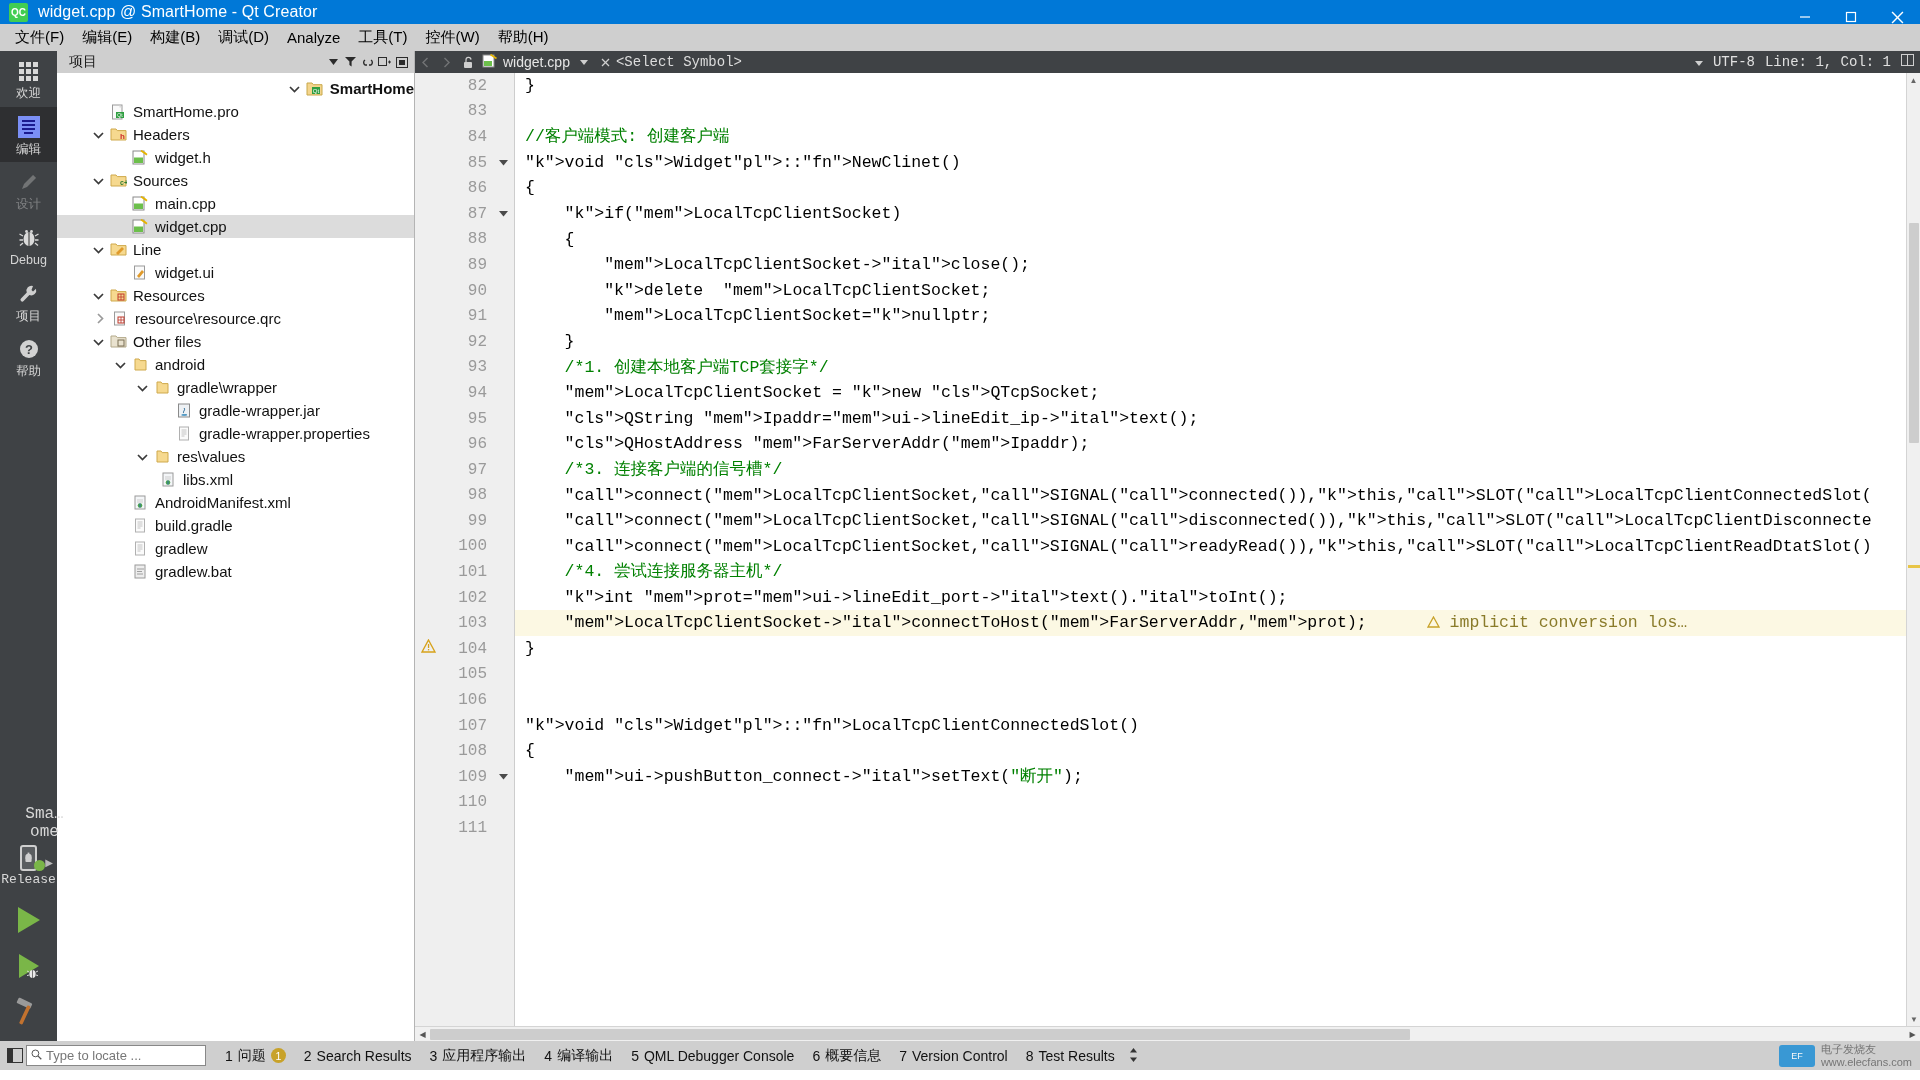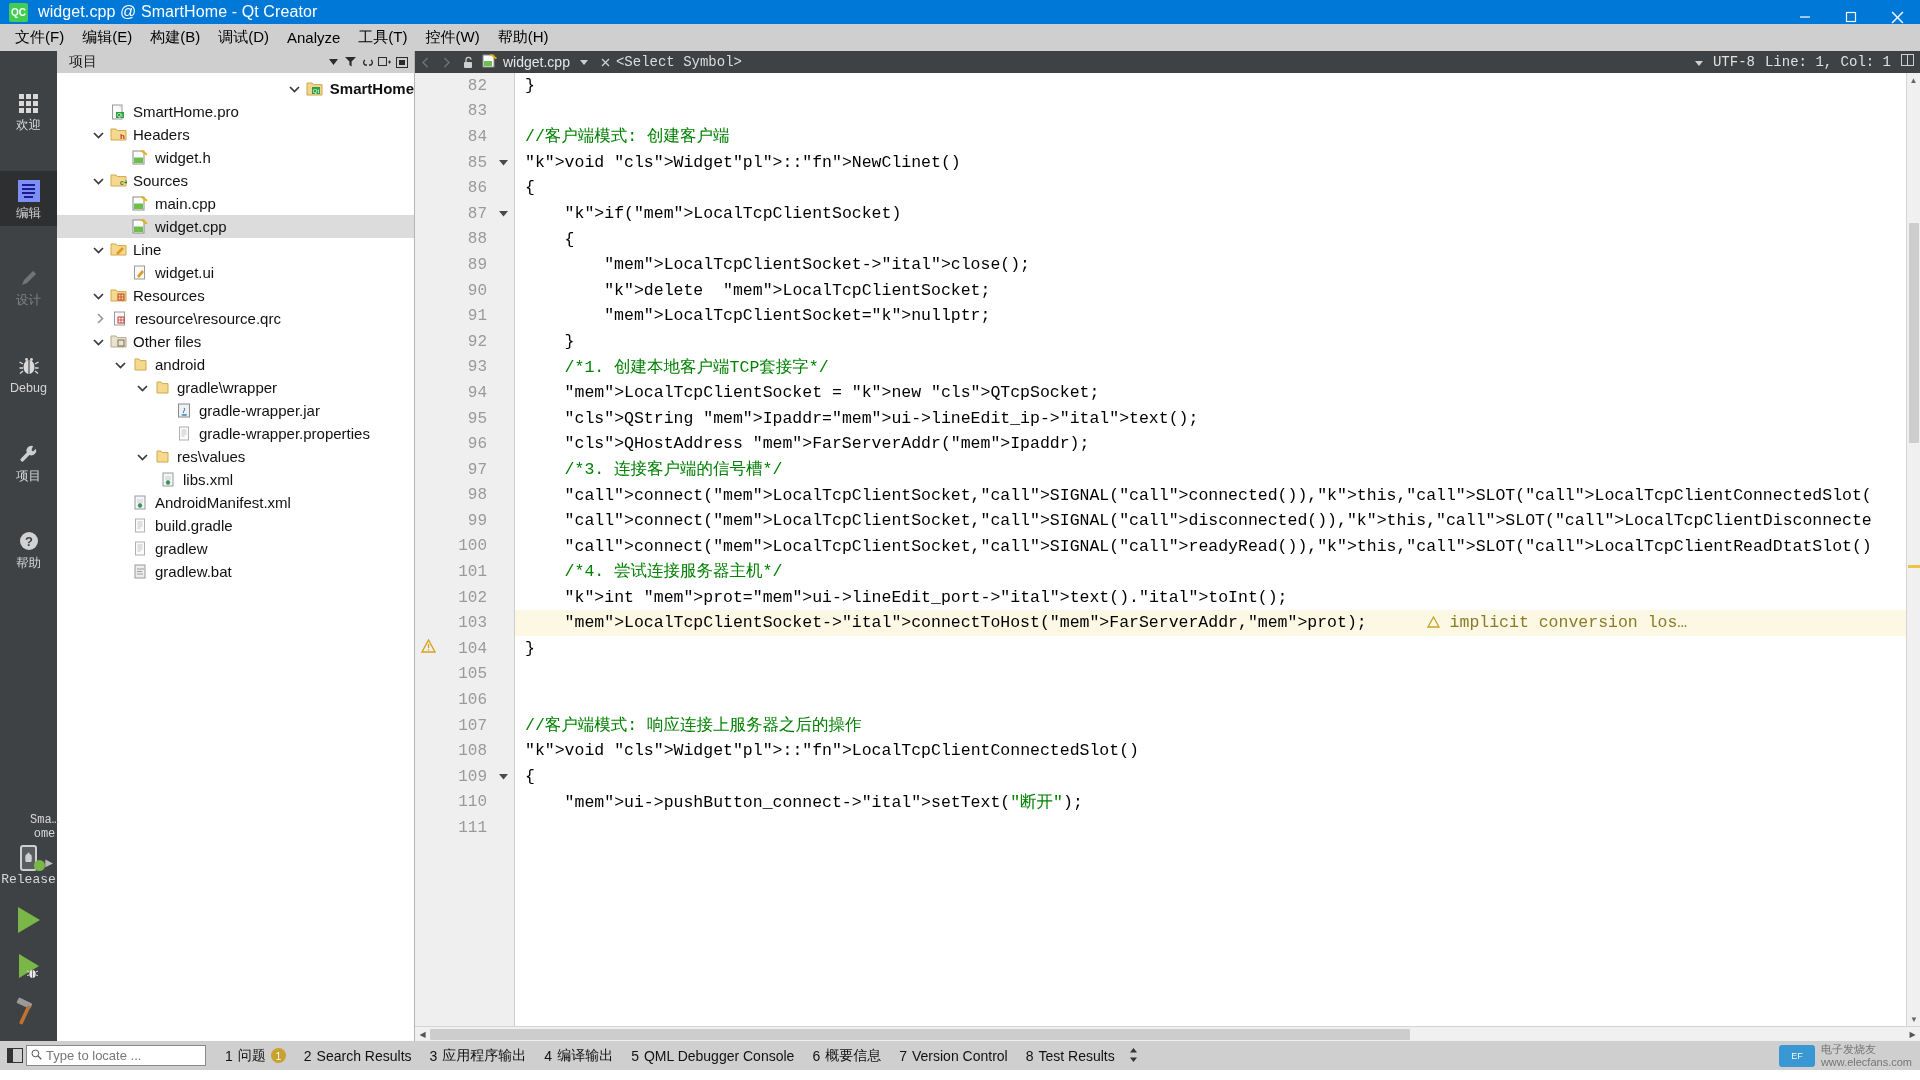--- a/index.html
+++ b/index.html
@@ -38,34 +38,34 @@
   
   .main{display:flex;height:calc(1080px - 34px - 27px - 29px);}
 
   
   .modebar{
     width:57px;background:#3f4245;display:flex;flex-direction:column;
     align-items:center;flex:none;position:relative;
   }
   .mode{
     width:57px;padding:7px 0 5px;display:flex;flex-direction:column;
-    align-items:center;color:#d5d5d5;font-size:12px;line-height:1.25;margin-top:32px;
+    align-items:center;color:#d5d5d5;font-size:12px;line-height:1.25;
   }
   .mode.active{background:#2e2f31;}
   .mode.disabled{opacity:.42;}
   .mode .mi{width:26px;height:26px;margin-bottom:2px;display:flex;align-items:center;justify-content:center;}
   .mode .ml{font-size:12.5px;}
 
   .grid-icon{display:grid;grid-template-columns:repeat(3,5px);grid-template-rows:repeat(3,5px);gap:2px;}
   .grid-icon i{background:#d8d8d8;display:block;}
   .edit-icon{width:22px;height:22px;background:#7b8ff5;display:flex;flex-direction:column;justify-content:center;align-items:center;gap:2px;}
   .edit-icon i{width:13px;height:2px;background:#1b1b8f;display:block;}
 
   .runbar{margin-top:auto;width:57px;display:flex;flex-direction:column;align-items:center;padding-bottom:6px;}
-  .kit-sel{color:#d8d8d8;font-family:"Liberation Mono",monospace;font-size:12px;text-align:center;padding-top:6px;margin-left:32px;}
+  .kit-sel{color:#d8d8d8;font-family:"Liberation Mono",monospace;font-size:16px;text-align:center;padding-top:6px;margin-left:32px;}
   .kit-dev{position:relative;width:57px;display:flex;justify-content:center;align-items:center;margin:4px 0 1px;}
   .phone{width:17px;height:26px;border:2px solid #cfcfcf;border-radius:3px;background:#5a5d60;display:flex;align-items:center;justify-content:center;}
   .dot-green{width:11px;height:11px;border-radius:50%;background:#7ab648;position:absolute;left:34px;top:15px;}
   .kit-arrow{position:absolute;right:4px;top:12px;color:#b9b9b9;font-size:10px;}
   .kit-cfg{color:#d8d8d8;font-family:"Liberation Mono",monospace;font-size:13px;margin-bottom:10px;}
   .rbtn{width:57px;height:46px;display:flex;align-items:center;justify-content:center;position:relative;}
   .play{width:0;height:0;border-left:22px solid #7ab648;border-top:13px solid transparent;border-bottom:13px solid transparent;}
   .play.sm{border-left-width:20px;border-top-width:12px;border-bottom-width:12px;}
 
   
@@ -760,21 +760,20 @@
           <div class="cline">    <span class="&lt;span">"call"</span>&gt;connect(<span class="&lt;span">"mem"</span>&gt;LocalTcpClientSocket,<span class="&lt;span">"call"</span>&gt;SIGNAL(<span class="&lt;span">"call"</span>&gt;disconnected()),<span class="&lt;span">"k"</span>&gt;this,<span class="&lt;span">"call"</span>&gt;SLOT(<span class="&lt;span">"call"</span>&gt;LocalTcpClientDisconnecte</div>
           <div class="cline">    <span class="&lt;span">"call"</span>&gt;connect(<span class="&lt;span">"mem"</span>&gt;LocalTcpClientSocket,<span class="&lt;span">"call"</span>&gt;SIGNAL(<span class="&lt;span">"call"</span>&gt;readyRead()),<span class="&lt;span">"k"</span>&gt;this,<span class="&lt;span">"call"</span>&gt;SLOT(<span class="&lt;span">"call"</span>&gt;LocalTcpClientReadDtatSlot()</div>
           <div class="cline"><span class="cm">    /*4. 尝试连接服务器主机*/</span></div>
           <div class="cline">    <span class="&lt;span">"k"</span>&gt;int <span class="&lt;span">"mem"</span>&gt;prot=<span class="&lt;span">"mem"</span>&gt;ui-&gt;lineEdit_port-&gt;<span class="&lt;span">"ital"</span>&gt;text().<span class="&lt;span">"ital"</span>&gt;toInt();</div>
           <div class="cline warn">    <span class="&lt;span">"mem"</span>&gt;LocalTcpClientSocket-&gt;<span class="&lt;span">"ital"</span>&gt;connectToHost(<span class="&lt;span">"mem"</span>&gt;FarServerAddr,<span class="&lt;span">"mem"</span>&gt;prot);<span class="warntxt" style="margin-left: 60px;"><svg width="13" height="12" viewBox="0 0 13 12" style="vertical-align:-1px">
                 <path d="M6.5 1 L12 11 L1 11 Z" fill="none" stroke="#c8a22a" stroke-width="1.3"></path>
               </svg> implicit conversion los…</span></div>
           <div class="cline">}</div>
           <div class="cline"></div>
           <div class="cline"></div>
-          <div class="cline"><span class="cm">//客户端模式: 响应连接上服务器之后的操作</span></div>
           <div class="cline"><span class="&lt;span">"k"</span>&gt;void <span class="&lt;span">"cls"</span>&gt;Widget<span class="&lt;span">"pl"</span>&gt;::<span class="&lt;span">"fn"</span>&gt;LocalTcpClientConnectedSlot()</div>
           <div class="cline">{</div>
           <div class="cline">    <span class="&lt;span">"mem"</span>&gt;ui-&gt;pushButton_connect-&gt;<span class="&lt;span">"ital"</span>&gt;setText(<span class="str">"断开"</span>);</div>
         </div>
       <div class="scrollbar-v">
         <div class="sb-arrow">▲</div>
         <div class="sb-thumb" style="top:150px;height:220px;"></div>
         <div class="sb-mark" style="top:492px;"></div>
         <div class="sb-arrow" style="position:absolute;bottom:0;width:14px;">▼</div>
       </div>

